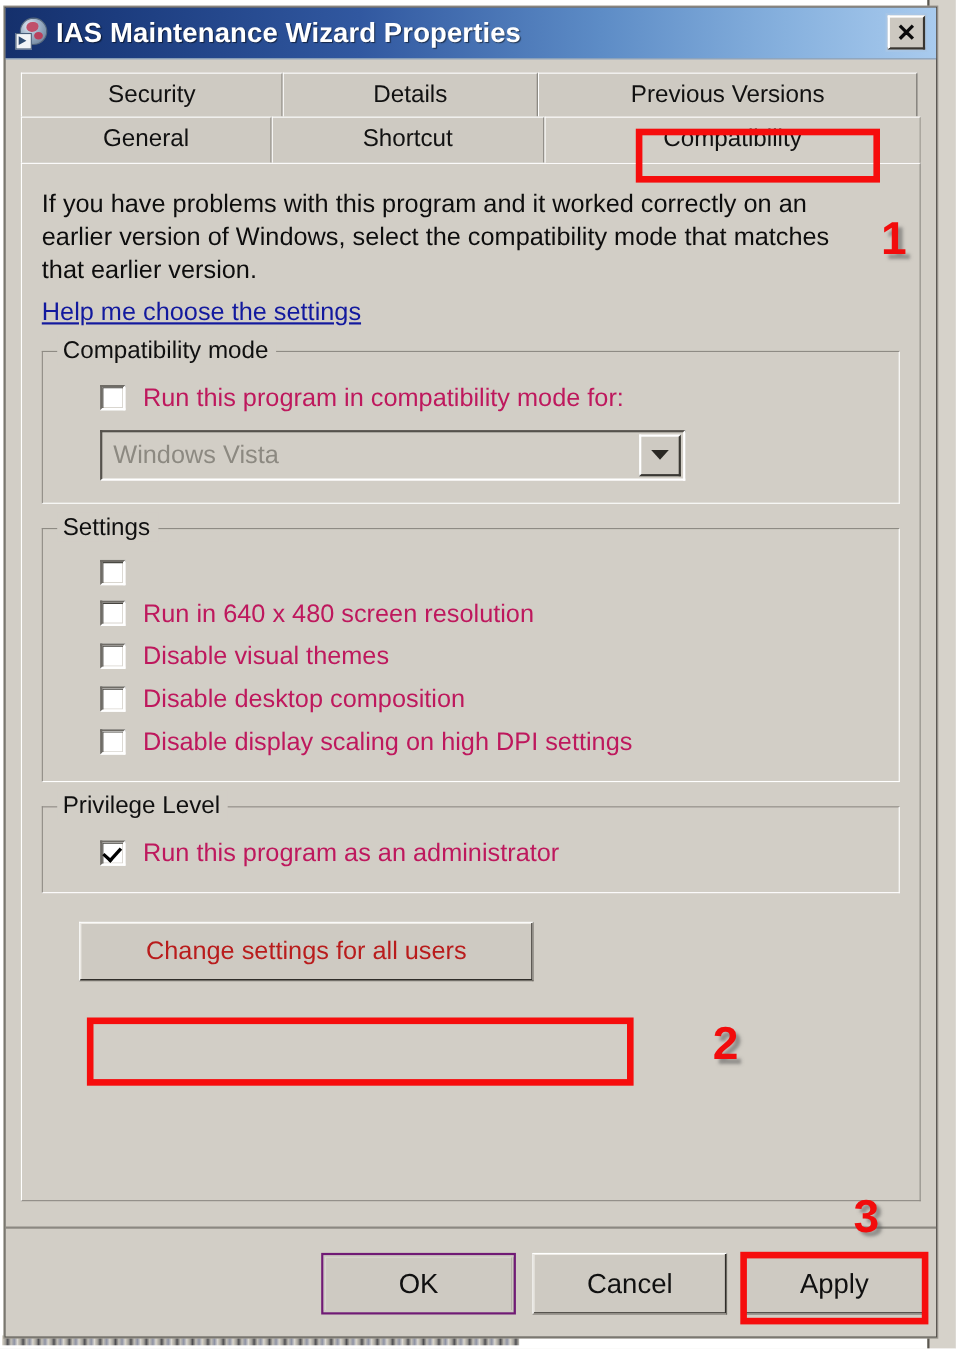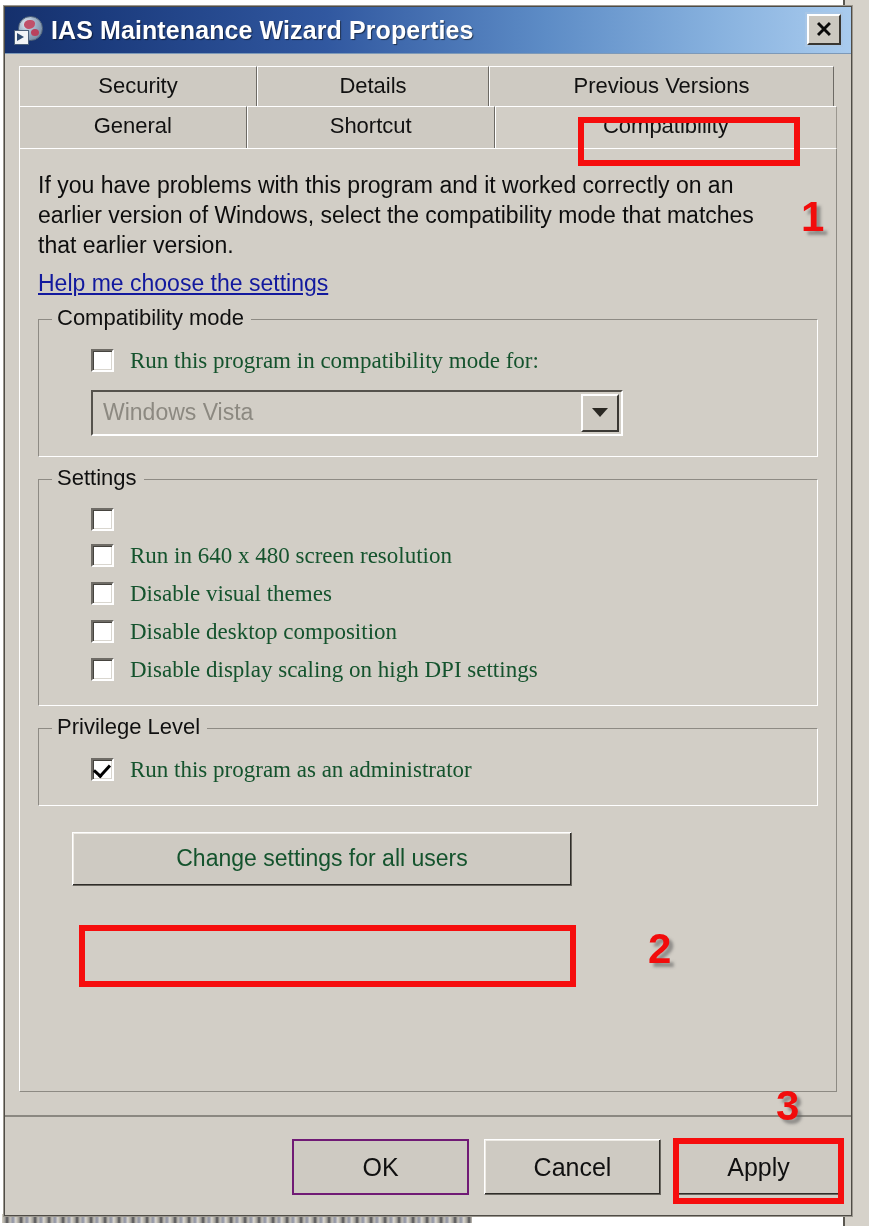--- a/index.html
+++ b/index.html
@@ -237,23 +237,22 @@
     content: "";
     position: absolute;
     left: 4px; top: 1px;
     width: 7px; height: 13px;
     border: solid #000000;
     border-width: 0 3px 3px 0;
     transform: rotate(42deg);
   }
   .chk-label {
     font-size: 23px;
-    color: #14532d;
+    color: #be185d;
     white-space: nowrap;
-    font-family: Liberation Serif, serif;
   }
 
   
   #combo-row { margin: 10px 0 4px 36px; }
   #compat-combo {
     width: 532px; height: 46px;
     background: #d2cec6;
     border: 2px solid;
     border-color: #55524c #ffffff #ffffff #55524c;
     box-sizing: border-box;
@@ -283,27 +282,27 @@
     content: "";
     width: 0; height: 0;
     border-left: 8px solid transparent;
     border-right: 8px solid transparent;
     border-top: 9px solid #2a2823;
   }
 
   
   #change-settings-button {
     margin: 26px 0 0 34px;
-    width: 500px; height: 54px;
+    width: 413px; height: 54px;
     background: #cecac2;
     border: 1px solid;
     border-color: #ffffff #6a6760 #6a6760 #ffffff;
     box-shadow: inset -1px -1px 0 #2f2d29, inset 1px 1px 0 #eeebe5;
     font-size: 23px;
-    color: #14532d;
+    color: #b91c1c;
     display: flex; align-items: center; justify-content: center;
     box-sizing: border-box;
     cursor: pointer;
   }
 
   
   #footer {
     position: absolute;
     left: 0; right: 0; bottom: 0;
     height: 100px;

